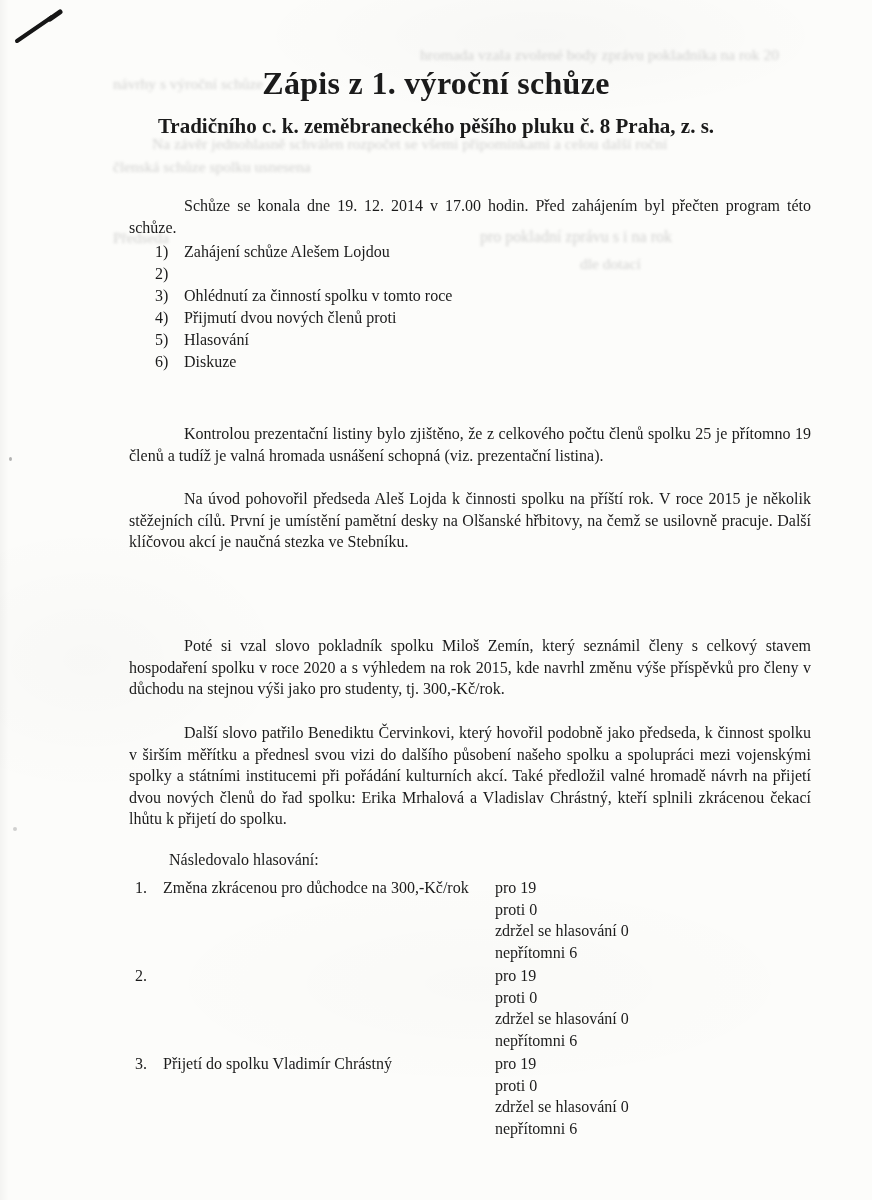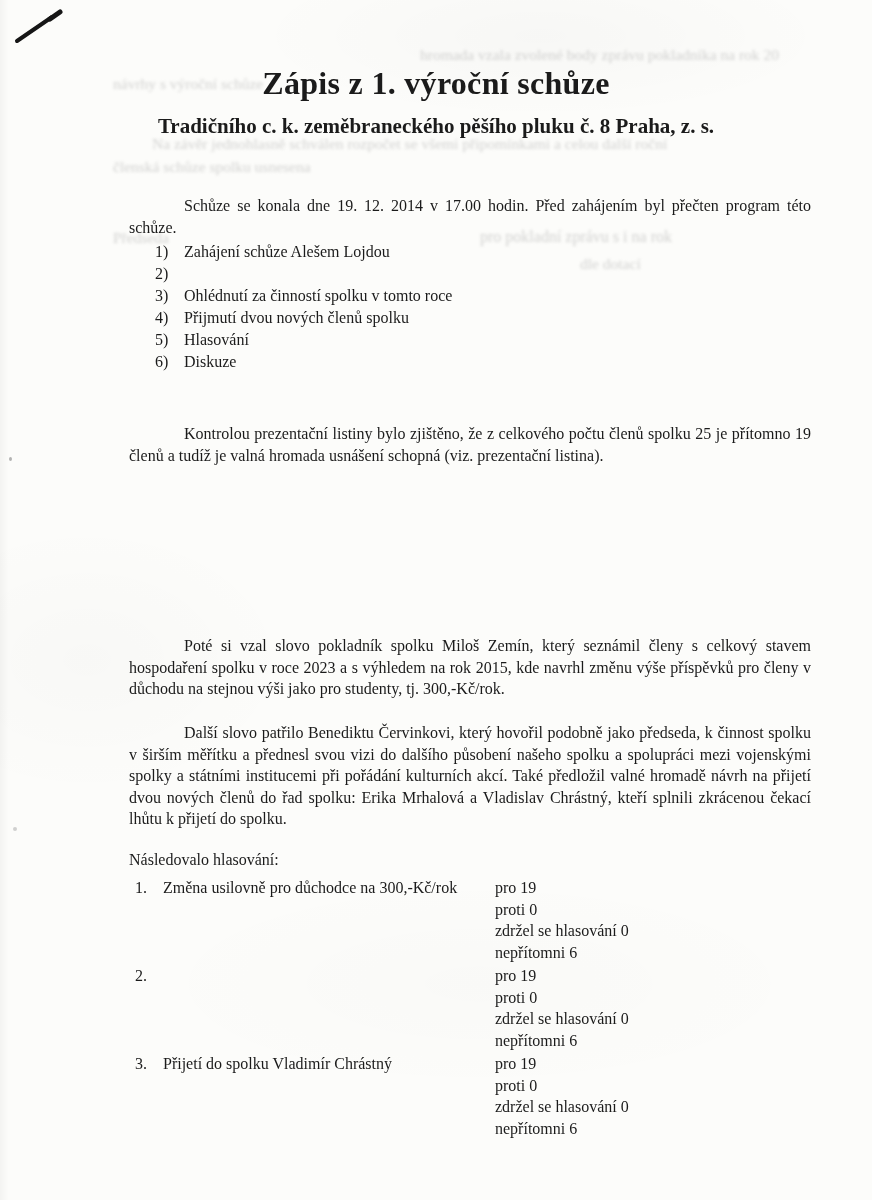--- a/index.html
+++ b/index.html
@@ -89,42 +89,43 @@
     </div>
     <div class="prog-item">
       <span class="prog-num">2)</span>
     </div>
     <div class="prog-item">
       <span class="prog-num">3)</span>
       <span>Ohlédnutí za činností spolku v tomto roce</span>
     </div>
     <div class="prog-item">
       <span class="prog-num">4)</span>
-      <span>Přijmutí dvou nových členů spolku</span>
+      <span>Přijmutí dvou nových členů proti</span>
     </div>
     <div class="prog-item">
       <span class="prog-num">5)</span>
       <span>Hlasování</span>
     </div>
     <div class="prog-item">
       <span class="prog-num">6)</span>
       <span>Diskuze</span>
     </div>
   </div>
 
   <p class="body-block indent" style="top:407px;">Kontrolou prezentační listiny bylo zjištěno, že z celkového počtu členů spolku 25 je přítomno 19 členů a tudíž je valná hromada usnášení schopná (viz. prezentační listina).</p>
-  <p class="body-block indent" style="top:619px;">Poté si vzal slovo pokladník spolku Miloš Zemín, který seznámil členy s celkový stavem hospodaření spolku v roce 2023 a s výhledem na rok 2015, kde navrhl změnu výše příspěvků pro členy v důchodu na stejnou výši jako pro studenty, tj. 300,-Kč/rok.</p>
+  <p class="body-block indent" style="top:472px;">Na úvod pohovořil předseda Aleš Lojda k činnosti spolku na příští rok. V roce 2015 je několik stěžejních cílů. První je umístění pamětní desky na Olšanské hřbitovy, na čemž se usilovně pracuje. Další klíčovou akcí je naučná stezka ve Stebníku.</p>
+  <p class="body-block indent" style="top:619px;">Poté si vzal slovo pokladník spolku Miloš Zemín, který seznámil členy s celkový stavem hospodaření spolku v roce 2020 a s výhledem na rok 2015, kde navrhl změnu výše příspěvků pro členy v důchodu na stejnou výši jako pro studenty, tj. 300,-Kč/rok.</p>
   <p class="body-block indent" style="top:706px;">Další slovo patřilo Benediktu Červinkovi, který hovořil podobně jako předseda, k činnost spolku v širším měřítku a přednesl svou vizi do dalšího působení našeho spolku a spolupráci mezi vojenskými spolky a státními institucemi při pořádání kulturních akcí. Také předložil valné hromadě návrh na přijetí dvou nových členů do řad spolku: Erika Mrhalová a Vladislav Chrástný, kteří splnili zkrácenou čekací lhůtu k přijetí do spolku.</p>
-  <p class="body-block no-justify" style="top:833px;">Následovalo hlasování:</p>
+  <p class="body-block no-justify" style="top:833px;margin-left:40px;">Následovalo hlasování:</p>
 
   <div class="vote-section">
 
     <div class="vote-item">
       <span class="vote-num">1.</span>
-      <span class="vote-label">Změna usilovně pro důchodce na 300,-Kč/rok</span>
+      <span class="vote-label">Změna zkrácenou pro důchodce na 300,-Kč/rok</span>
       <div class="vote-results">
         <div>pro 19</div>
         <div>proti 0</div>
         <div>zdržel se hlasování 0</div>
         <div>nepřítomni 6</div>
       </div>
     </div>
 
     <div class="vote-item">
       <span class="vote-num">2.</span>

